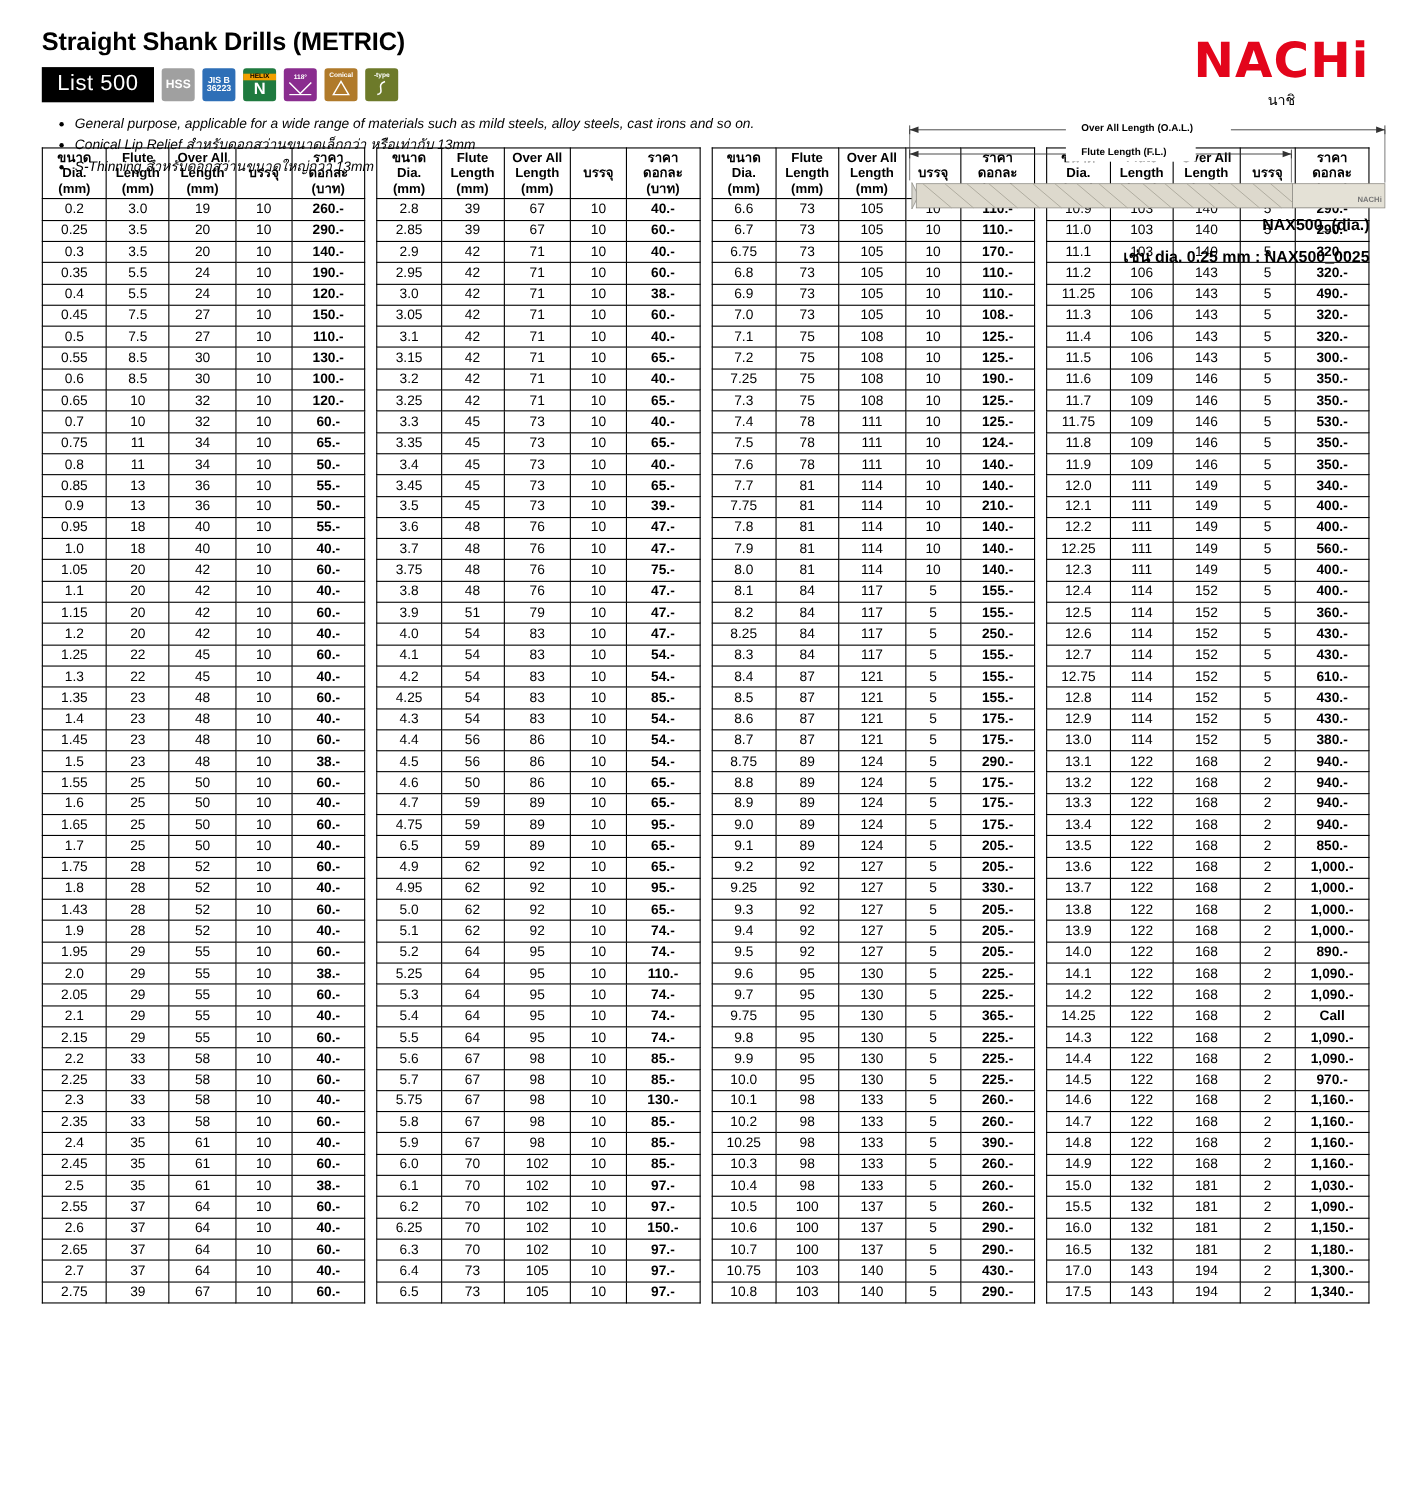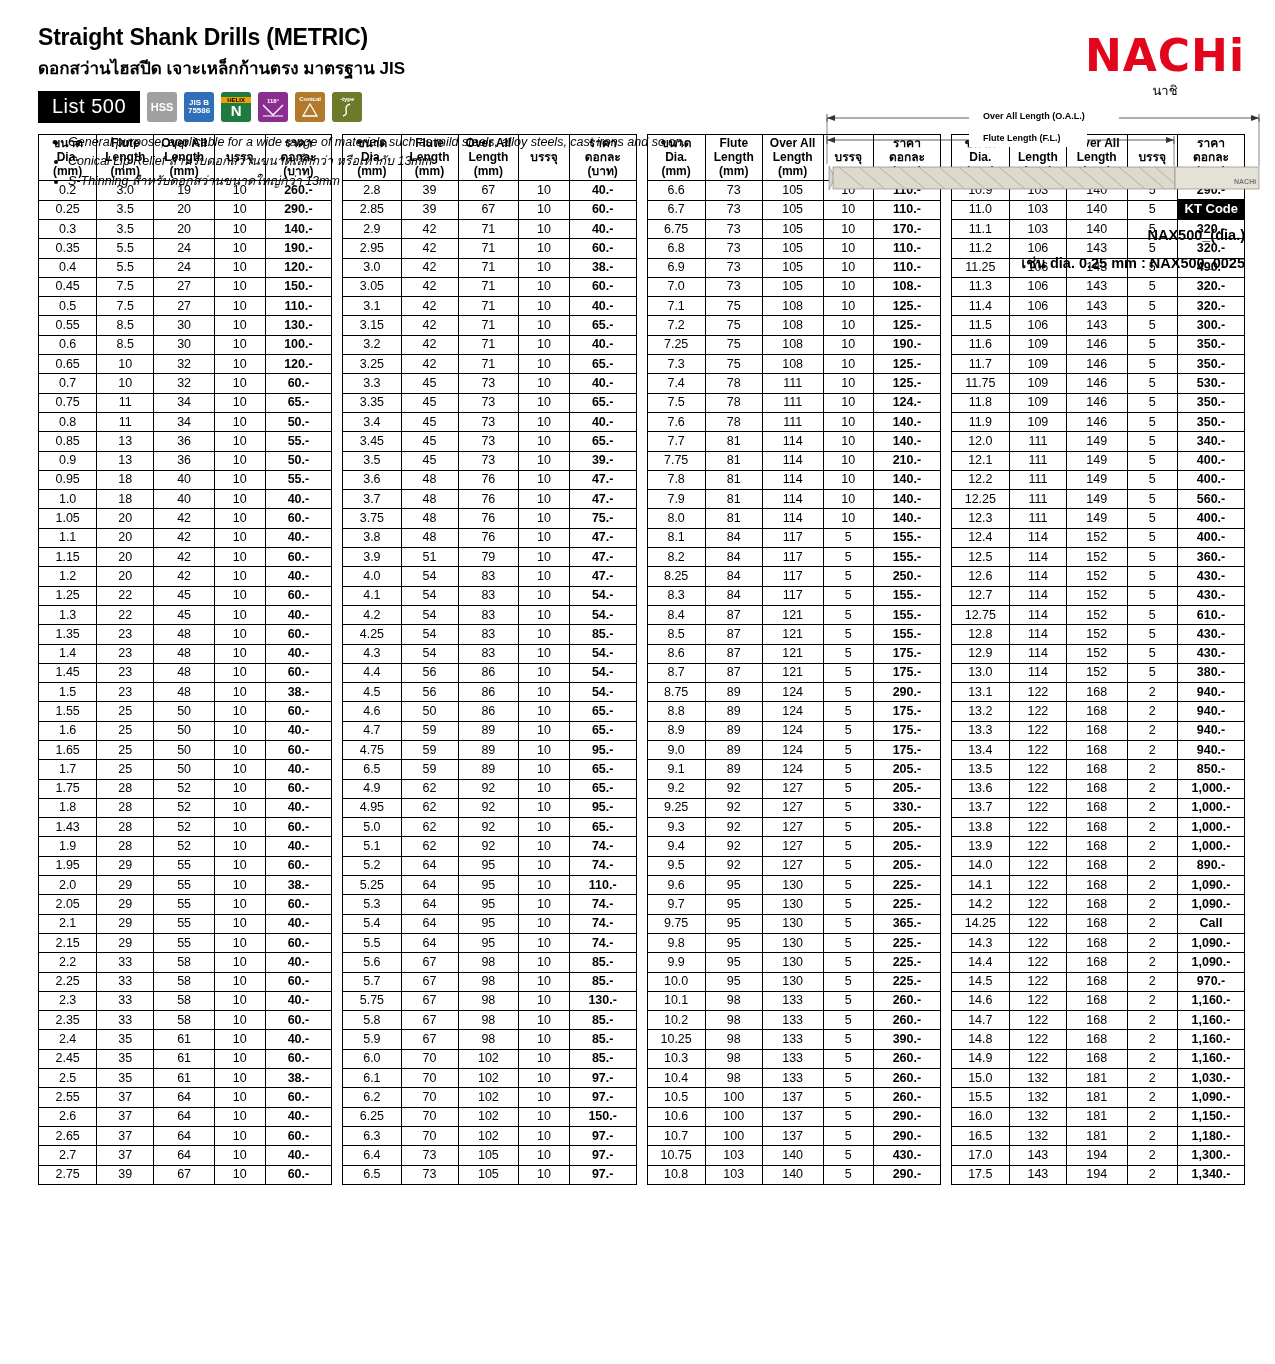--- a/index.html
+++ b/index.html
@@ -110,35 +110,34 @@
   col.c-qty { width: 52px; }
   col.c-price { width: 69px; }
 </style>
 </head>
 <body>
 
 <div class="page">
 
   <div class="header">
     <div class="title-en">Straight Shank Drills (METRIC)</div>
-    <div class="title-th">ดอกสว่านไฮสปีด เจาะเหล็กก้านตรง มาตรฐาน JIS</div>
 
     <div class="brand">
       <div class="brand-word">NACHi</div>
       <div class="brand-sub">นาชิ</div>
     </div>
 
     <div class="badge-row">
       <div class="list-badge">List 500</div>
       <div class="ic ic-hss">
         <span>HSS</span>
       </div>
       <div class="ic ic-jis">
         <b>JIS B</b>
-        <b>75586</b>
+        <b>36223</b>
       </div>
       <div class="ic ic-helix">
         <span class="top">HELIX</span>
         <span class="mid">N</span>
       </div>
       <div class="ic ic-118">
         <span class="top">118°</span>
         <svg width="22" height="13" viewBox="0 0 22 13">
           <path d="M1 1 L11 11 L21 1" stroke="#fff" stroke-width="1.4" fill="none"></path>
           <path d="M1 12 L21 12" stroke="#fff" stroke-width="1.2" fill="none"></path>

